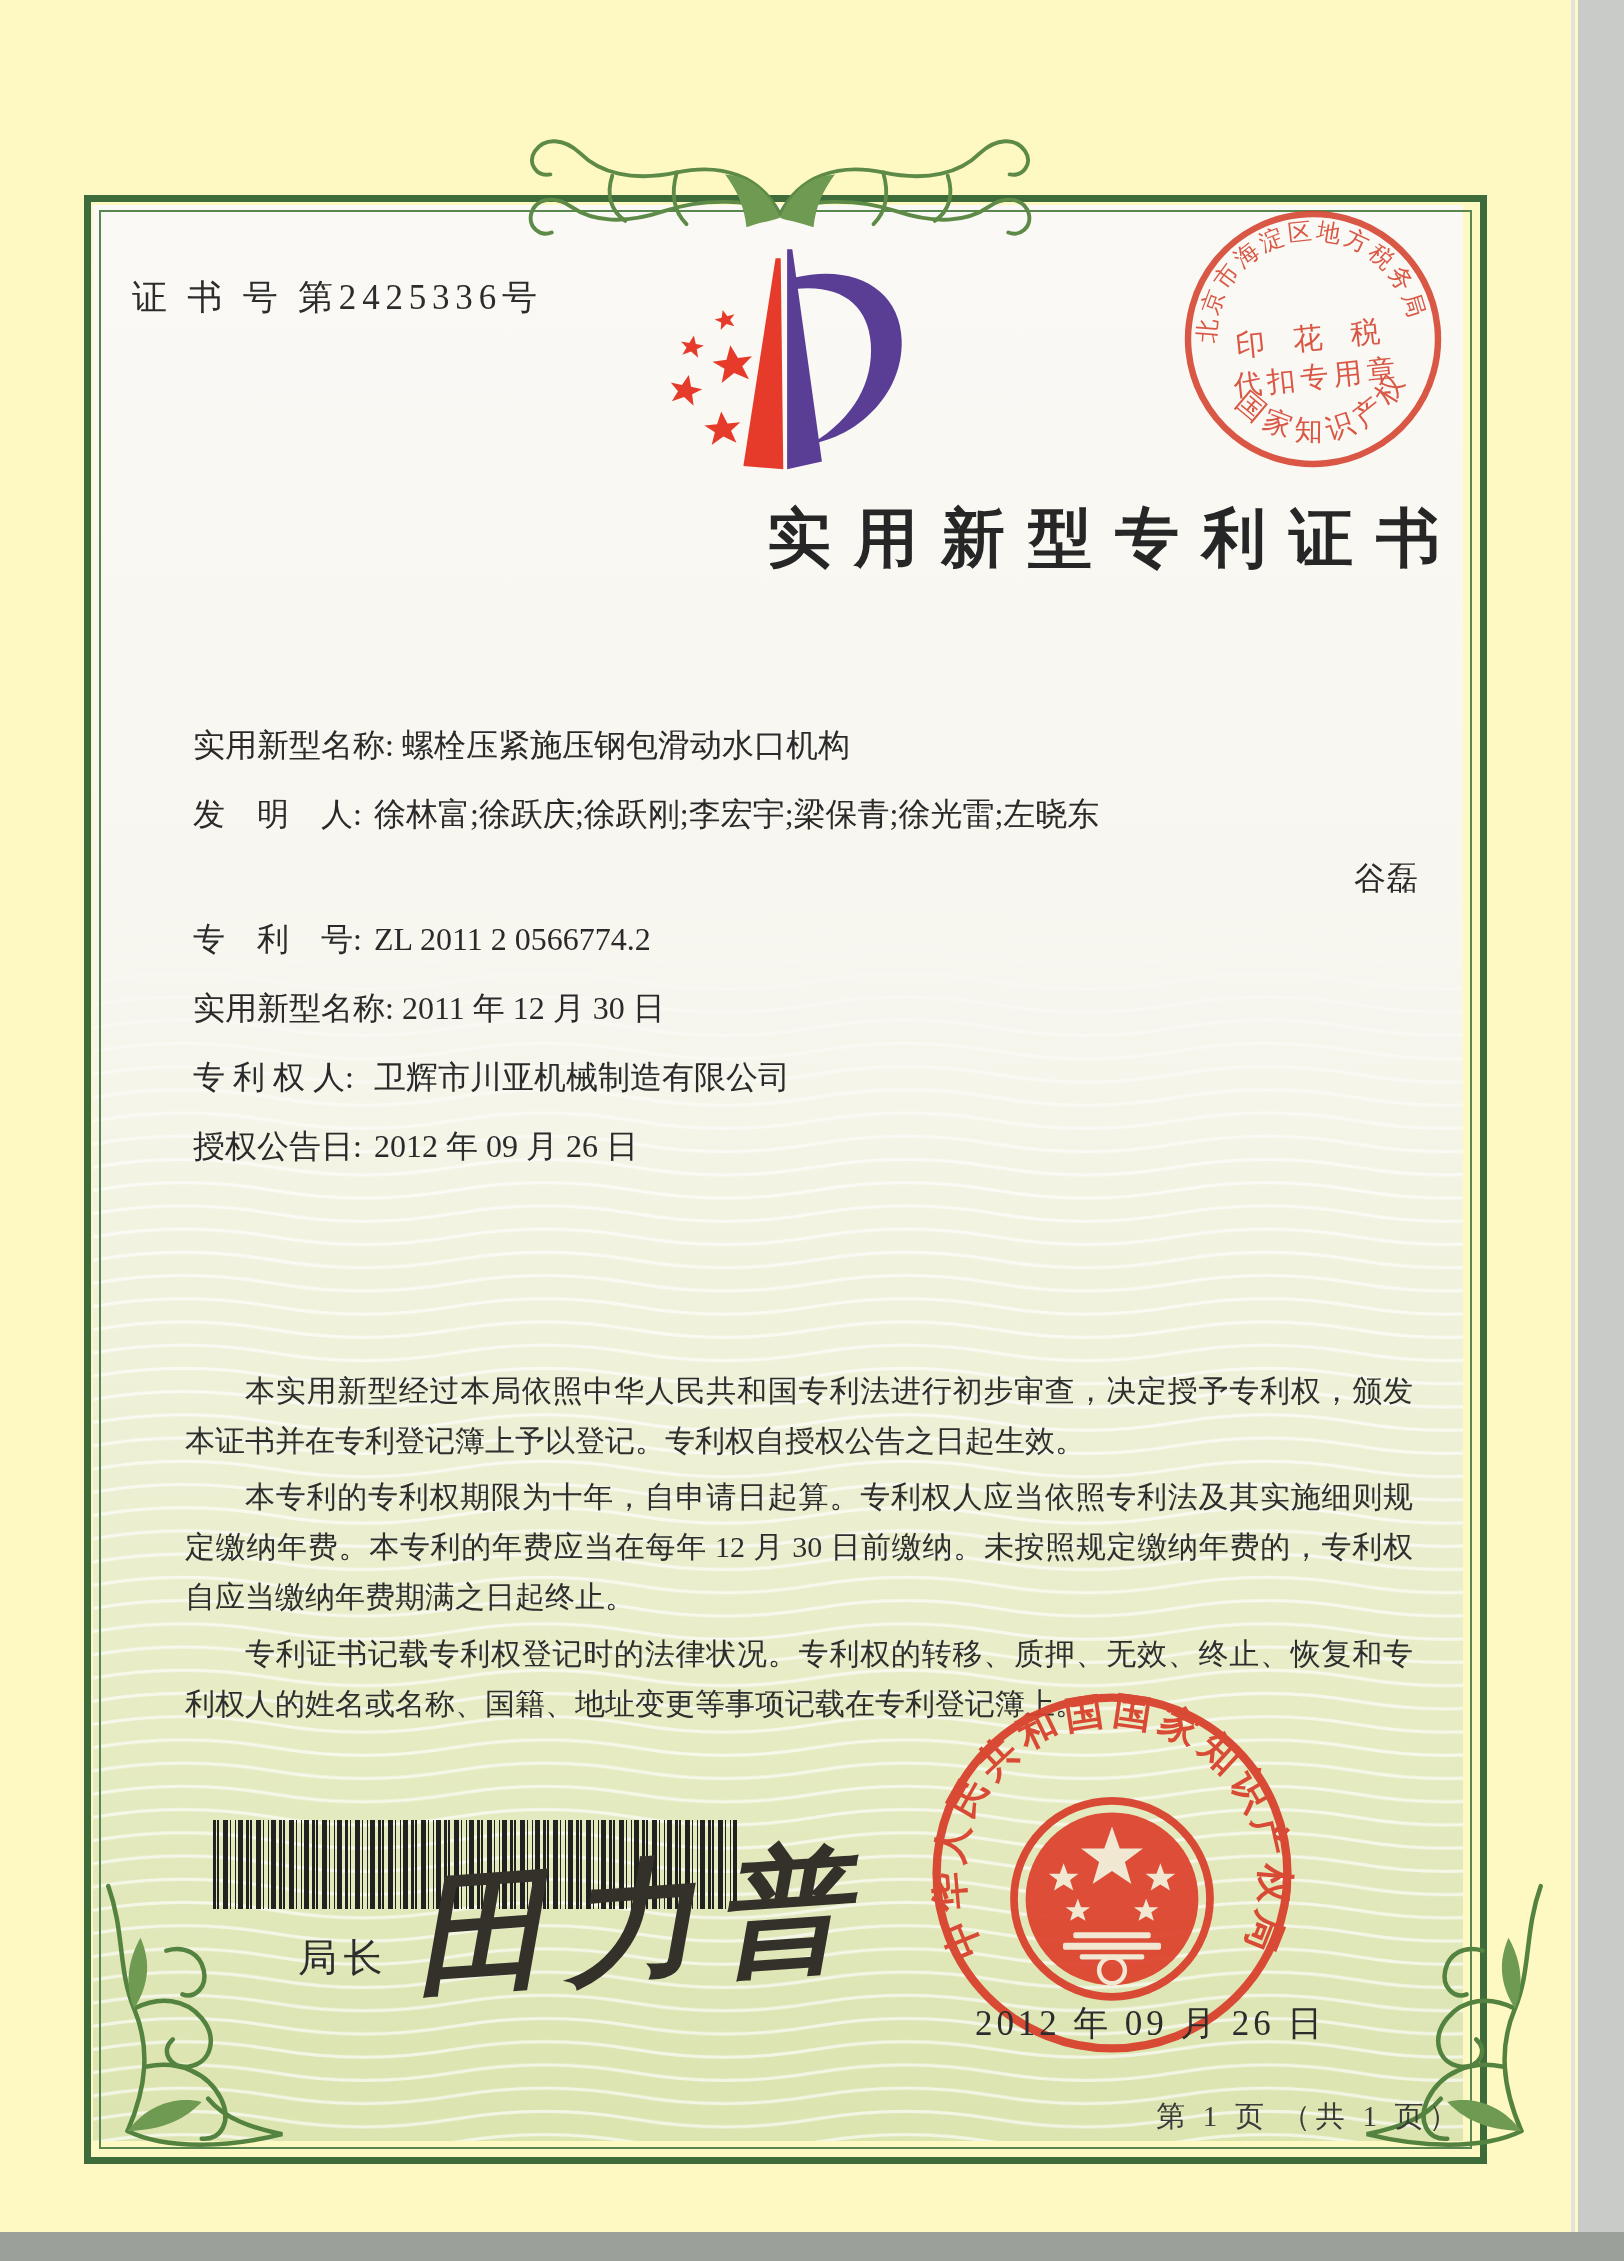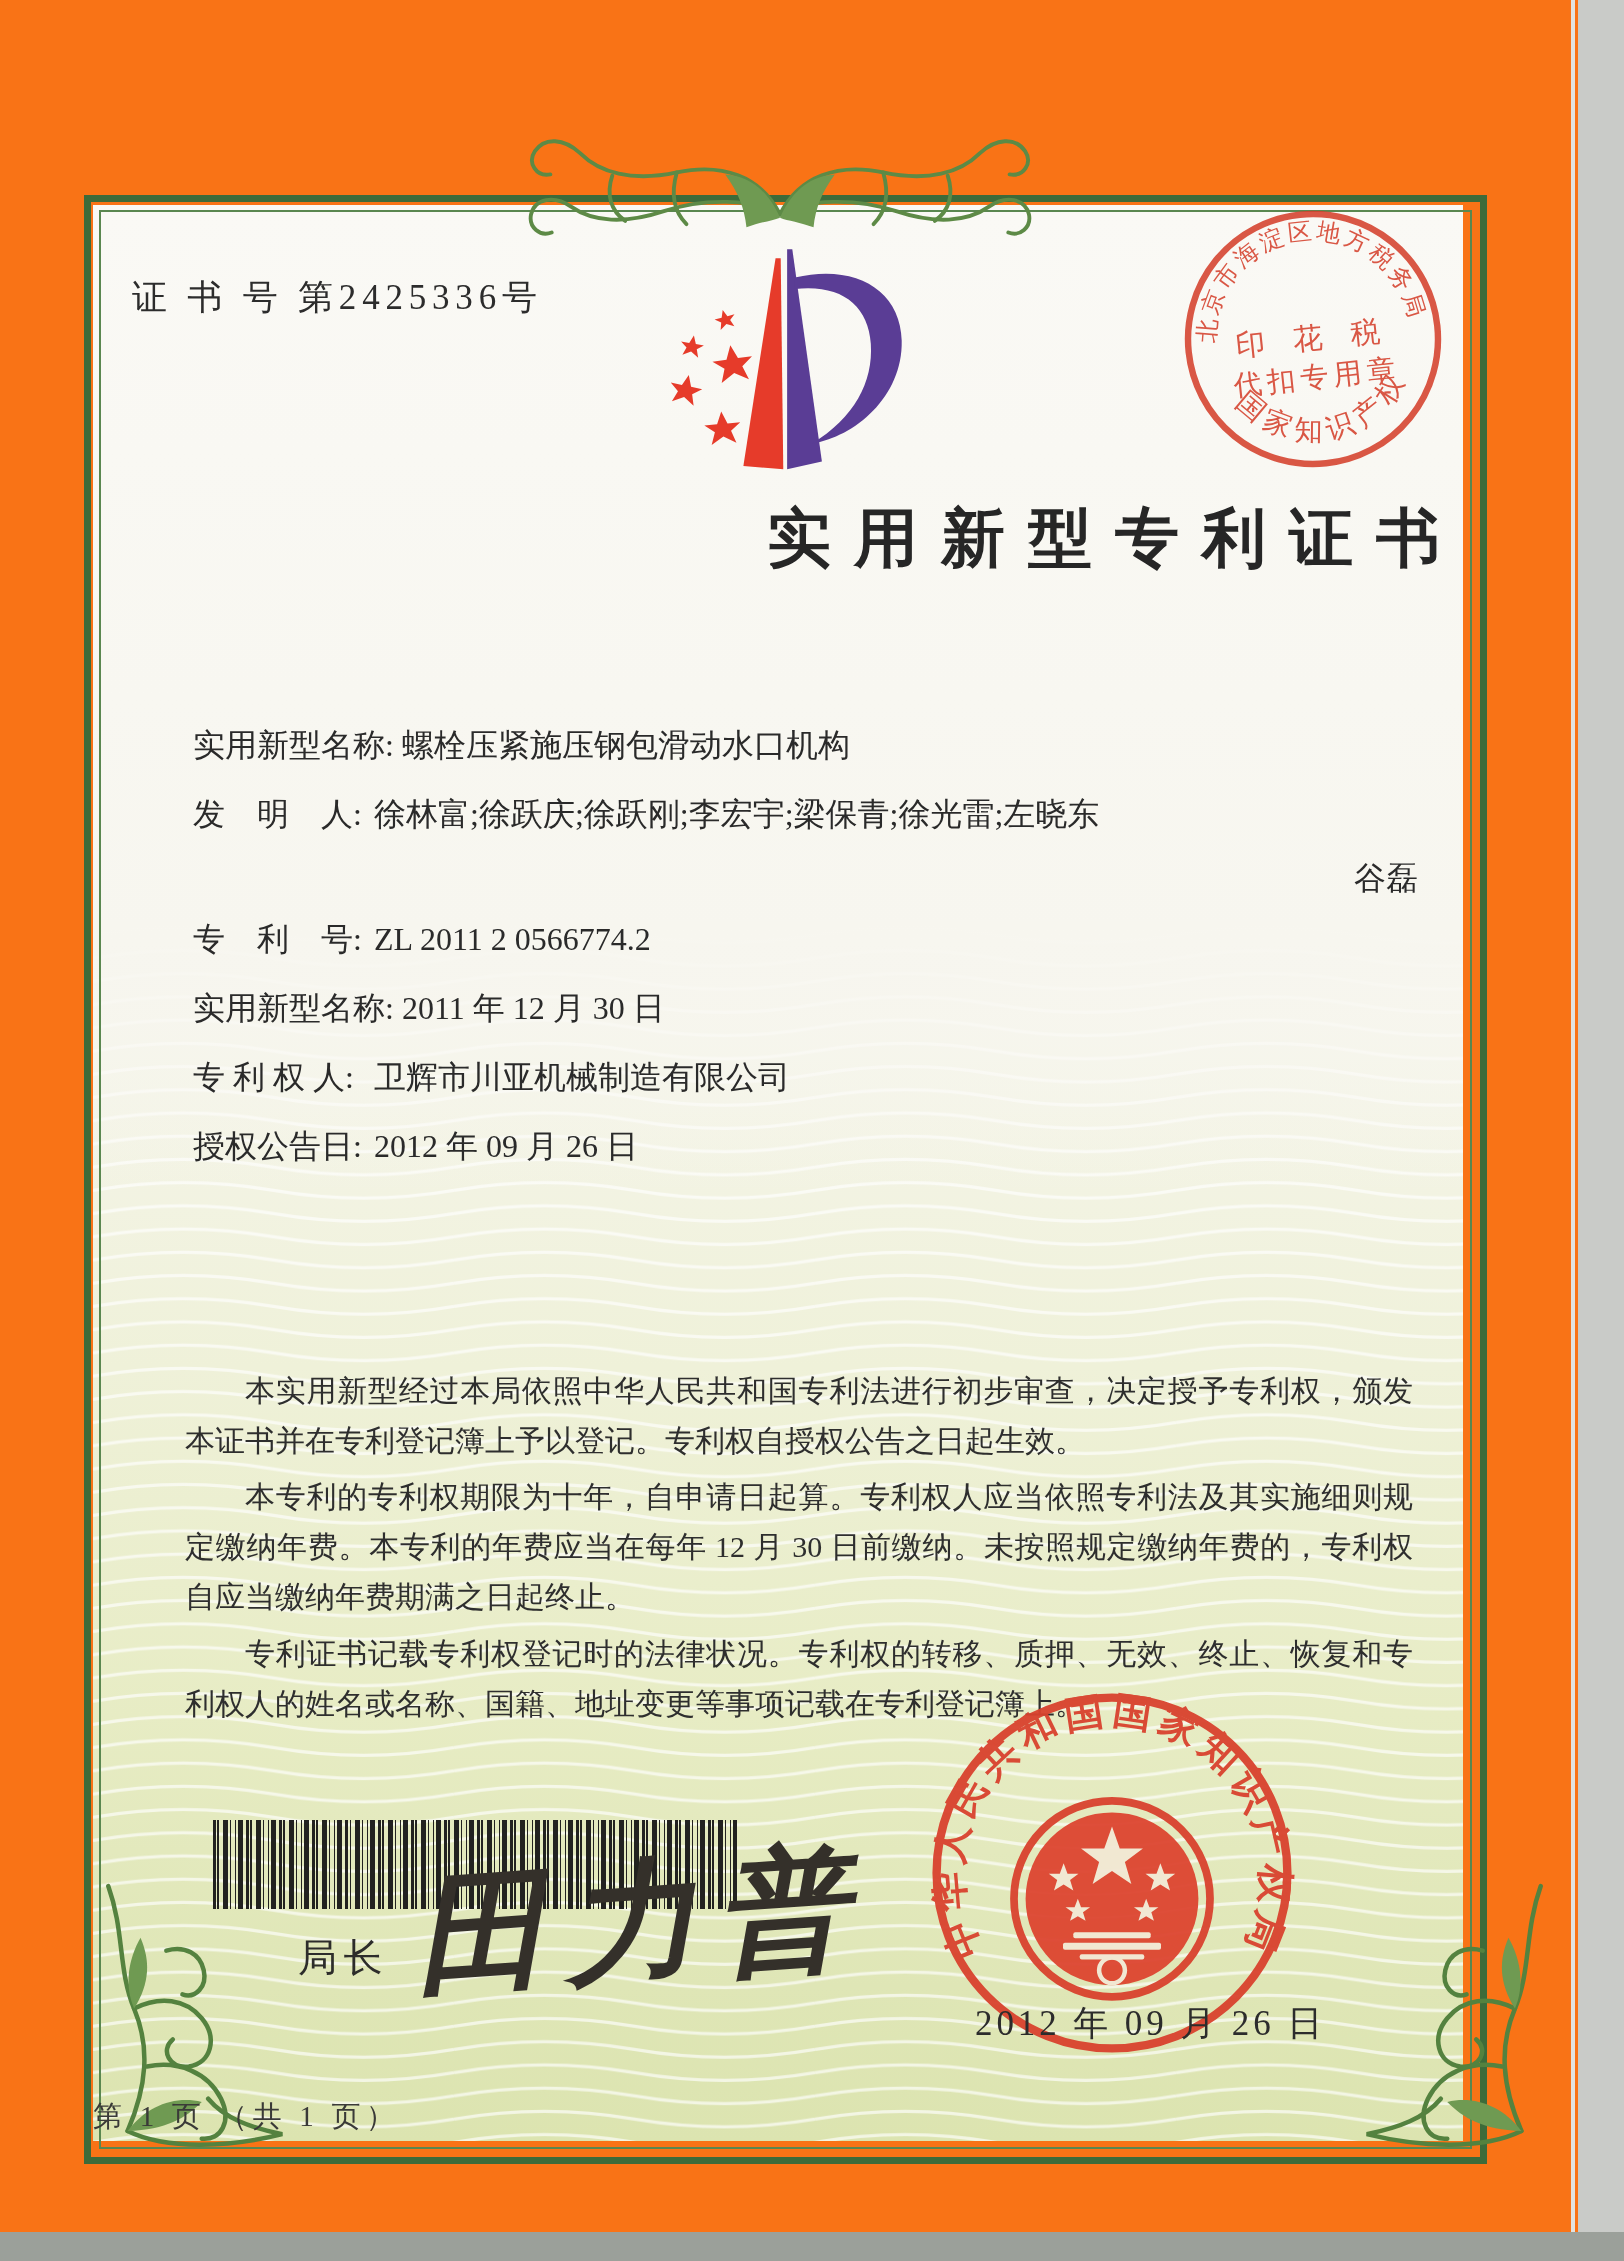--- a/index.html
+++ b/index.html
@@ -1,16 +1,16 @@
 <!DOCTYPE html>
 <html style="font-size:10.3px"><head>
 <meta charset="utf-8">
 <style>
   html,body{margin:0;padding:0;background:#e9e8e5;}
-  .page{position:relative;width:1624px;height:2261px;background:#f97316;overflow:hidden;
+  .page{position:relative;width:1624px;height:2261px;background:#fef9c3;overflow:hidden;
         font-family:"Liberation Serif","DejaVu Serif",serif;}
   .abs{position:absolute;}
   
   .scan-strip-right{left:1578px;top:0;width:46px;height:2261px;background:#c9cbc8;}
   .scan-strip-bottom{left:0;top:2232px;width:1624px;height:29px;background:#9ba09a;}
   .scan-line{left:1571px;top:0;width:3.9px;height:2261px;background:#e2e2df;}
   
   .frame{left:84px;top:195px;width:1389px;height:1955px;border:7px solid #3d6b3a;}
   .frame-inner{left:7.7px;top:7.7px;right:7.7px;bottom:7.7px;position:absolute;border:2.6px solid #5a8750;}
   .paper-bg{left:93px;top:205px;width:1370px;height:1936px;
@@ -34,21 +34,21 @@
       #222220 0 2.6px, rgba(0,0,0,0) 2.6px 4.5px,
       #222220 4.5px 5.8px, rgba(0,0,0,0) 5.8px 10.3px,
       #222220 10.3px 15px, rgba(0,0,0,0) 15px 17px,
       #222220 17px 18px, rgba(0,0,0,0) 18px 22px,
       #222220 22px 23px, rgba(0,0,0,0) 23px 25px,
       #222220 25px 30px, rgba(0,0,0,0) 30px 33px);}
   .director-label{left:298px;top:1931px;font-size:39px;letter-spacing:6.4px;color:#2d2d2b;text-align:center;}
   .signature{left:413px;top:1834px;font-size:132px;color:#34302a;transform:rotate(-4deg);
              letter-spacing:19.3px;font-style:italic;font-weight:600;}
   .grant-date-bottom{left:975px;top:2000px;font-size:35px;letter-spacing:3.9px;color:#2c2c2c;}
-  .footer{left:93px;top:2097px;width:1370px;text-align:left;font-size:29px;letter-spacing:5.2px;color:#3a3a38;}
+  .footer{left:93px;top:2097px;width:1370px;text-align:right;font-size:29px;letter-spacing:5.2px;color:#3a3a38;}
   .stamp-tax{left:1179px;top:205px;width:268px;height:268px;opacity:.88;transform:rotate(-6deg);}
   .seal-bottom{left:925px;top:1686px;width:374px;height:374px;opacity:.95;}
   .logo{left:661px;top:244px;width:251px;height:235px;}
   .ornament-top{left:509px;top:137px;width:542px;height:129px;}
   .corner-bl{left:89px;top:1873px;width:277px;height:284px;}
   .corner-br{left:1283px;top:1873px;width:277px;height:284px;transform:scale(-1,1);}
 </style>
 </head>
 <body>
 

